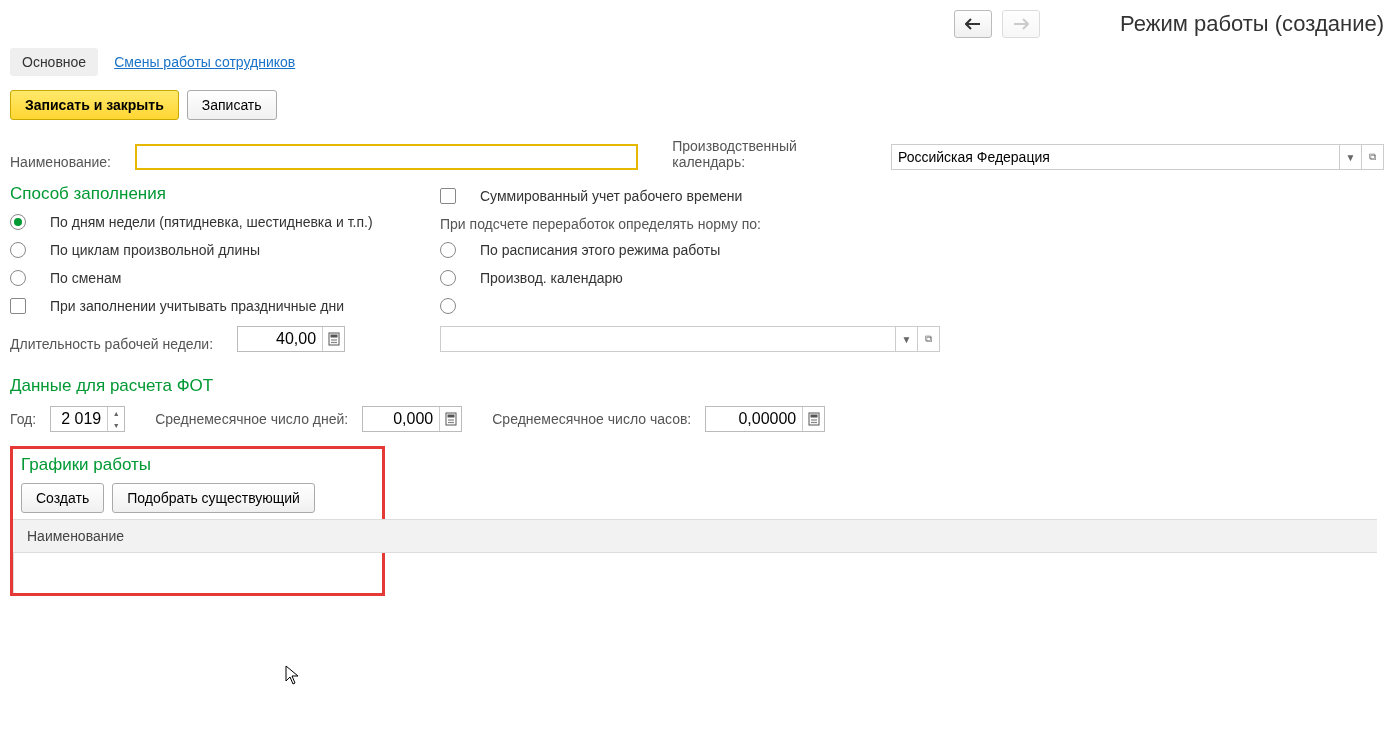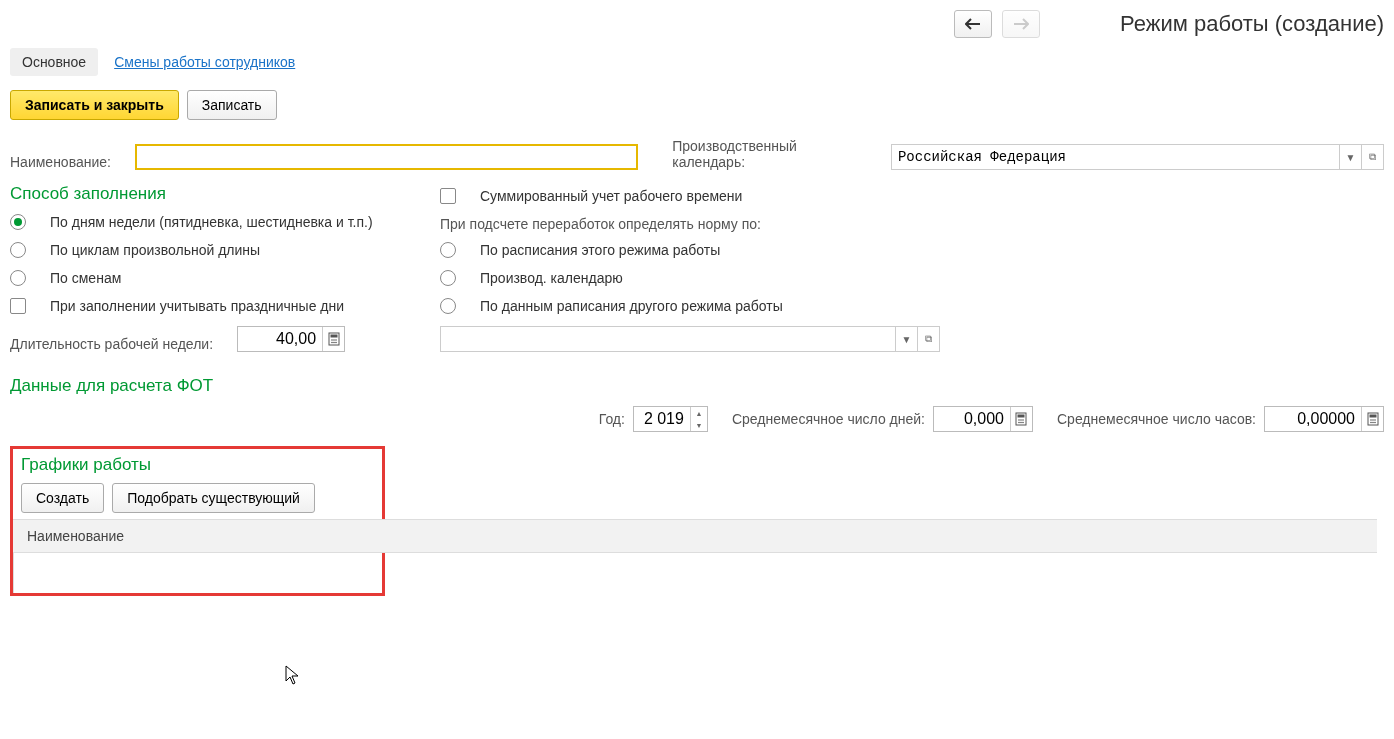--- a/index.html
+++ b/index.html
@@ -99,21 +99,20 @@
     display: flex;
     align-items: center;
     height: 26px;
   }
   .dropdown-input {
     flex: 1;
     height: 26px;
     border: 1px solid #ccc;
     padding: 2px 6px;
     font-size: 14px;
-    font-family: Liberation Mono, monospace;
   }
   .dropdown-btn {
     width: 22px;
     height: 26px;
     border: 1px solid #ccc;
     border-left: none;
     background: #fff;
     cursor: pointer;
     font-size: 10px;
     color: #666;
@@ -207,23 +206,22 @@
     border: none;
     background: #fff;
     font-size: 7px;
     cursor: pointer;
     line-height: 1;
     color: #666;
   }
   .fot-row {
     display: flex;
     align-items: center;
-    gap: 8px;
+    gap: 14px;
     margin-bottom: 14px;
-    justify-content: flex-end;
   }
   .highlight-box {
     border: 3px solid #e53935;
     padding: 6px 8px 0 8px;
     width: 375px;
     position: relative;
   }
   .sched-toolbar {
     display: flex;
     gap: 8px;
@@ -342,21 +340,20 @@
     <div class="radio-row">
       <span class="radio"></span>
       <span>По расписания этого режима работы</span>
     </div>
     <div class="radio-row">
       <span class="radio"></span>
       <span>Производ. календарю</span>
     </div>
     <div class="radio-row">
       <span class="radio"></span>
-      <span>По данным раписания другого режима работы</span>
     </div>
     <div class="dropdown" style="width:500px;margin-left:0">
       <input type="text" class="dropdown-input" style="">
       <button class="dropdown-btn">▼</button>
       <button class="dropdown-btn icon-open">⧉</button>
     </div>
   </div>
 </div>
 
 <div class="section-title">Данные для расчета ФОТ</div>

